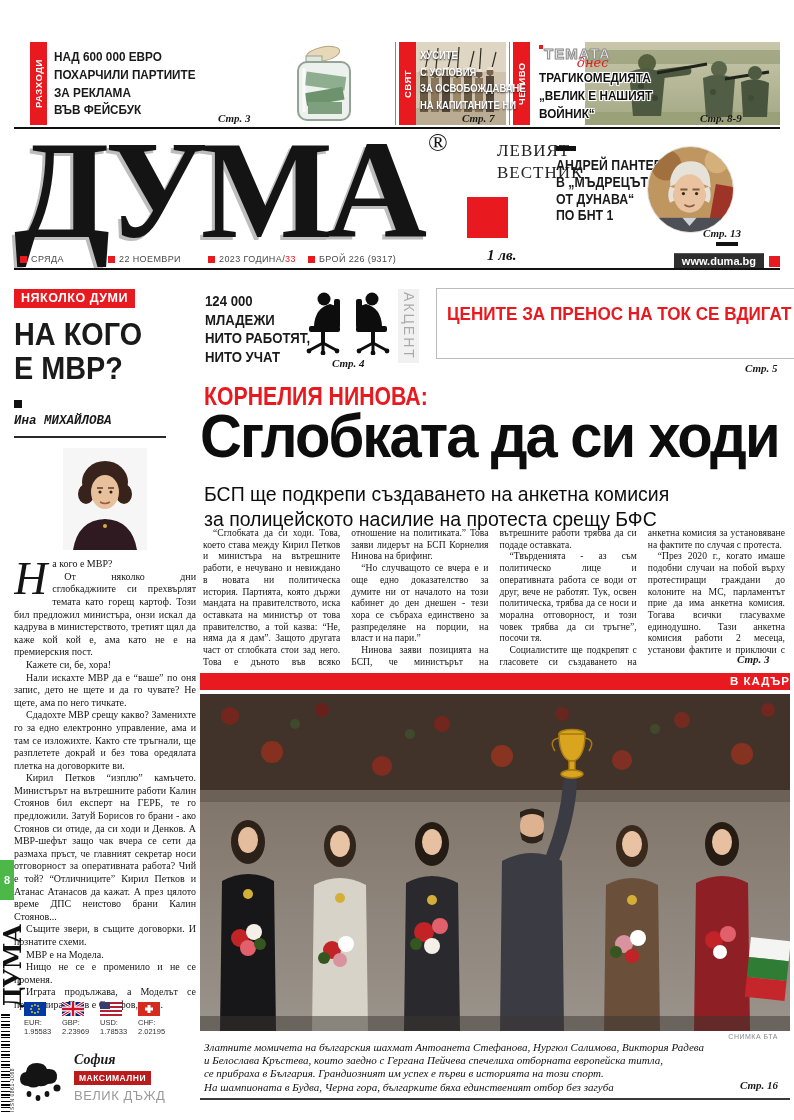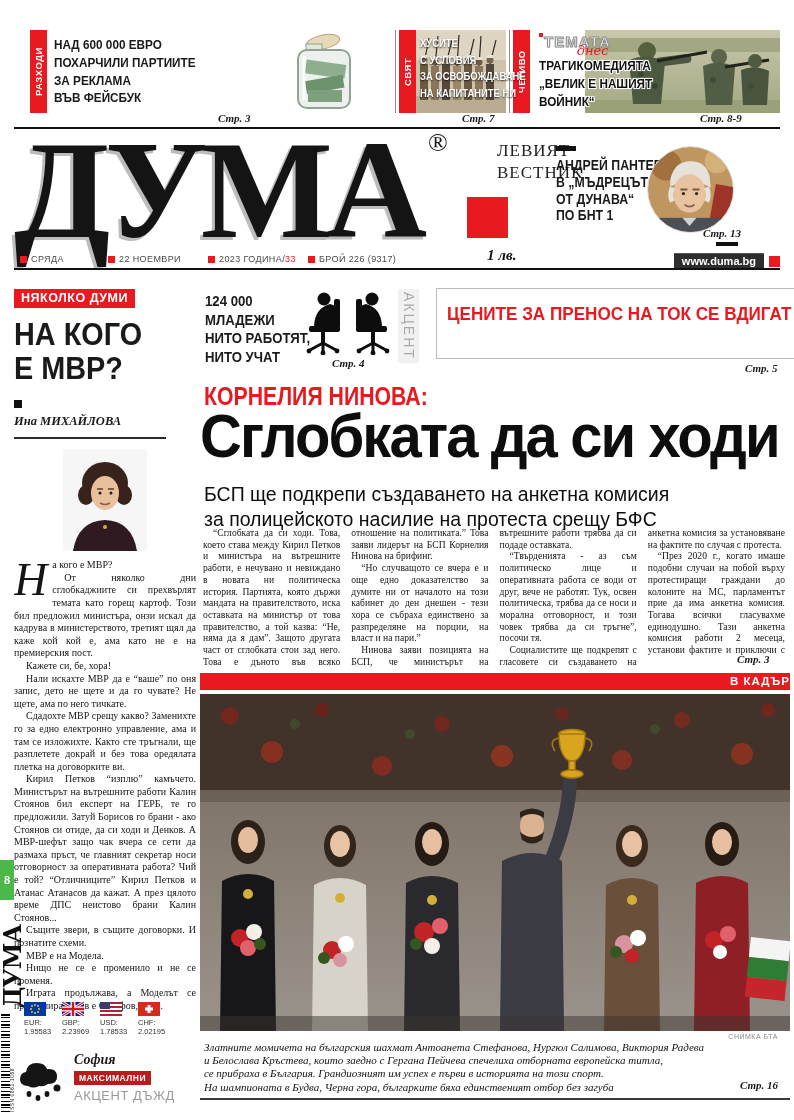--- a/index.html
+++ b/index.html
@@ -2,21 +2,21 @@
 <html><head>
 <meta charset="utf-8">
 <style>
   html,body { margin:0; padding:0; background:#e9e9e9; }
   .page { position:relative; width:794px; height:1120px; background:#fff; margin:0 auto;
           font-family:"Liberation Sans",sans-serif; color:#1a1a1a; overflow:hidden; }
   .pageref { font-family:"Liberation Serif",serif; font-style:italic; font-weight:bold;
              font-size:11px; color:#1a1a1a; }
 
   
-  .teasers { position:absolute; left:30px; top:30px; width:750px; height:83px; display:flex; }
+  .teasers { position:absolute; left:30px; top:42px; width:750px; height:83px; display:flex; }
   .teaser { position:relative; display:flex; }
   .t1 { width:362px; } .t2 { width:107px; } .t3 { flex:1; }
   .tdivider { width:1px; background:#8a8a8a; margin:0 3px; }
   .tlabel { width:17px; background:#e8191f; color:#fff; font-weight:bold; font-size:9.5px;
             letter-spacing:.5px; writing-mode:vertical-rl; transform:rotate(180deg);
             display:flex; align-items:center; justify-content:center; flex:none; }
   .t1-head { font-weight:bold; font-size:13.5px; line-height:1.32; padding:6px 0 0 8px; width:215px;
              transform:scaleX(0.87); transform-origin:left top; white-space:nowrap; }
   .t1-img { position:absolute; right:4px; top:0; width:120px; height:83px; }
   .t2-img, .t3-img { position:absolute; top:0; bottom:0; }
@@ -70,21 +70,21 @@
   .site-sq { position:absolute; right:14px; top:256px; width:11px; height:11px; background:#e8191f; }
   .rule-mid { position:absolute; left:14px; right:14px; top:268px; height:2px; background:#111; }
 
   
   .op { position:absolute; left:14px; top:288px; width:182px; }
   .op-kicker { display:inline-block; background:#e8191f; color:#fff; font-weight:bold; font-size:12.5px;
                padding:2px 7px 3px; letter-spacing:.5px; }
   .op-title { margin-top:10px; font-weight:bold; font-size:31px; line-height:1.1; transform:scaleX(0.93);
               transform-origin:left top; white-space:nowrap; }
   .op-bullet { width:8px; height:8px; background:#111; margin-top:14px; }
-  .op-author { margin-top:6px; font-family:Liberation Serif, serif; font-style:italic; font-weight:bold;
+  .op-author { margin-top:6px; font-family:Liberation Mono, monospace; font-style:italic; font-weight:bold;
                font-size:12.5px; }
   .op-line { margin-top:8px; width:152px; border-top:2px solid #2a2a2a; }
   .op-photo { margin:10px auto 8px; width:84px; height:102px; }
   .op-body { font-family:"Liberation Serif",serif; font-size:10px; line-height:1.26; text-align:justify;
              color:#151515; height:452px; overflow:hidden; }
   .op-body p { margin:0; text-indent:12px; }
   .op-body p.first { text-indent:0; }
   .dropcap { float:left; font-family:"Liberation Serif",serif; font-style:italic; font-size:46px;
              line-height:.8; margin:3px 5px 0 0; }
 
@@ -587,16 +587,16 @@
       <svg width="50" height="46" viewBox="0 0 50 46">
         <path d="M12 28 q-8 0 -8 -7 q0 -6 6 -7 q1 -9 11 -9 q8 0 10 6 q9 -1 10 6 q1 9 -9 9 q-4 3 -9 2 q-6 3 -11 0 z" fill="#141414"></path>
         <circle cx="41" cy="30" r="3.5" fill="#141414"></circle>
         <ellipse cx="13" cy="36" rx="2.4" ry="3" fill="#141414"></ellipse>
         <ellipse cx="22" cy="40" rx="2.4" ry="3" fill="#141414"></ellipse>
         <ellipse cx="31" cy="36" rx="2.4" ry="3" fill="#141414"></ellipse>
       </svg>
     </div>
     <div class="w-city">София</div>
     <div class="w-max">МАКСИМАЛНИ</div>
-    <div class="w-cond">АКЦЕНТ ДЪЖД</div>
+    <div class="w-cond">ВЕЛИК ДЪЖД</div>
   </div>
 
 </div>
 
 </body></html>

